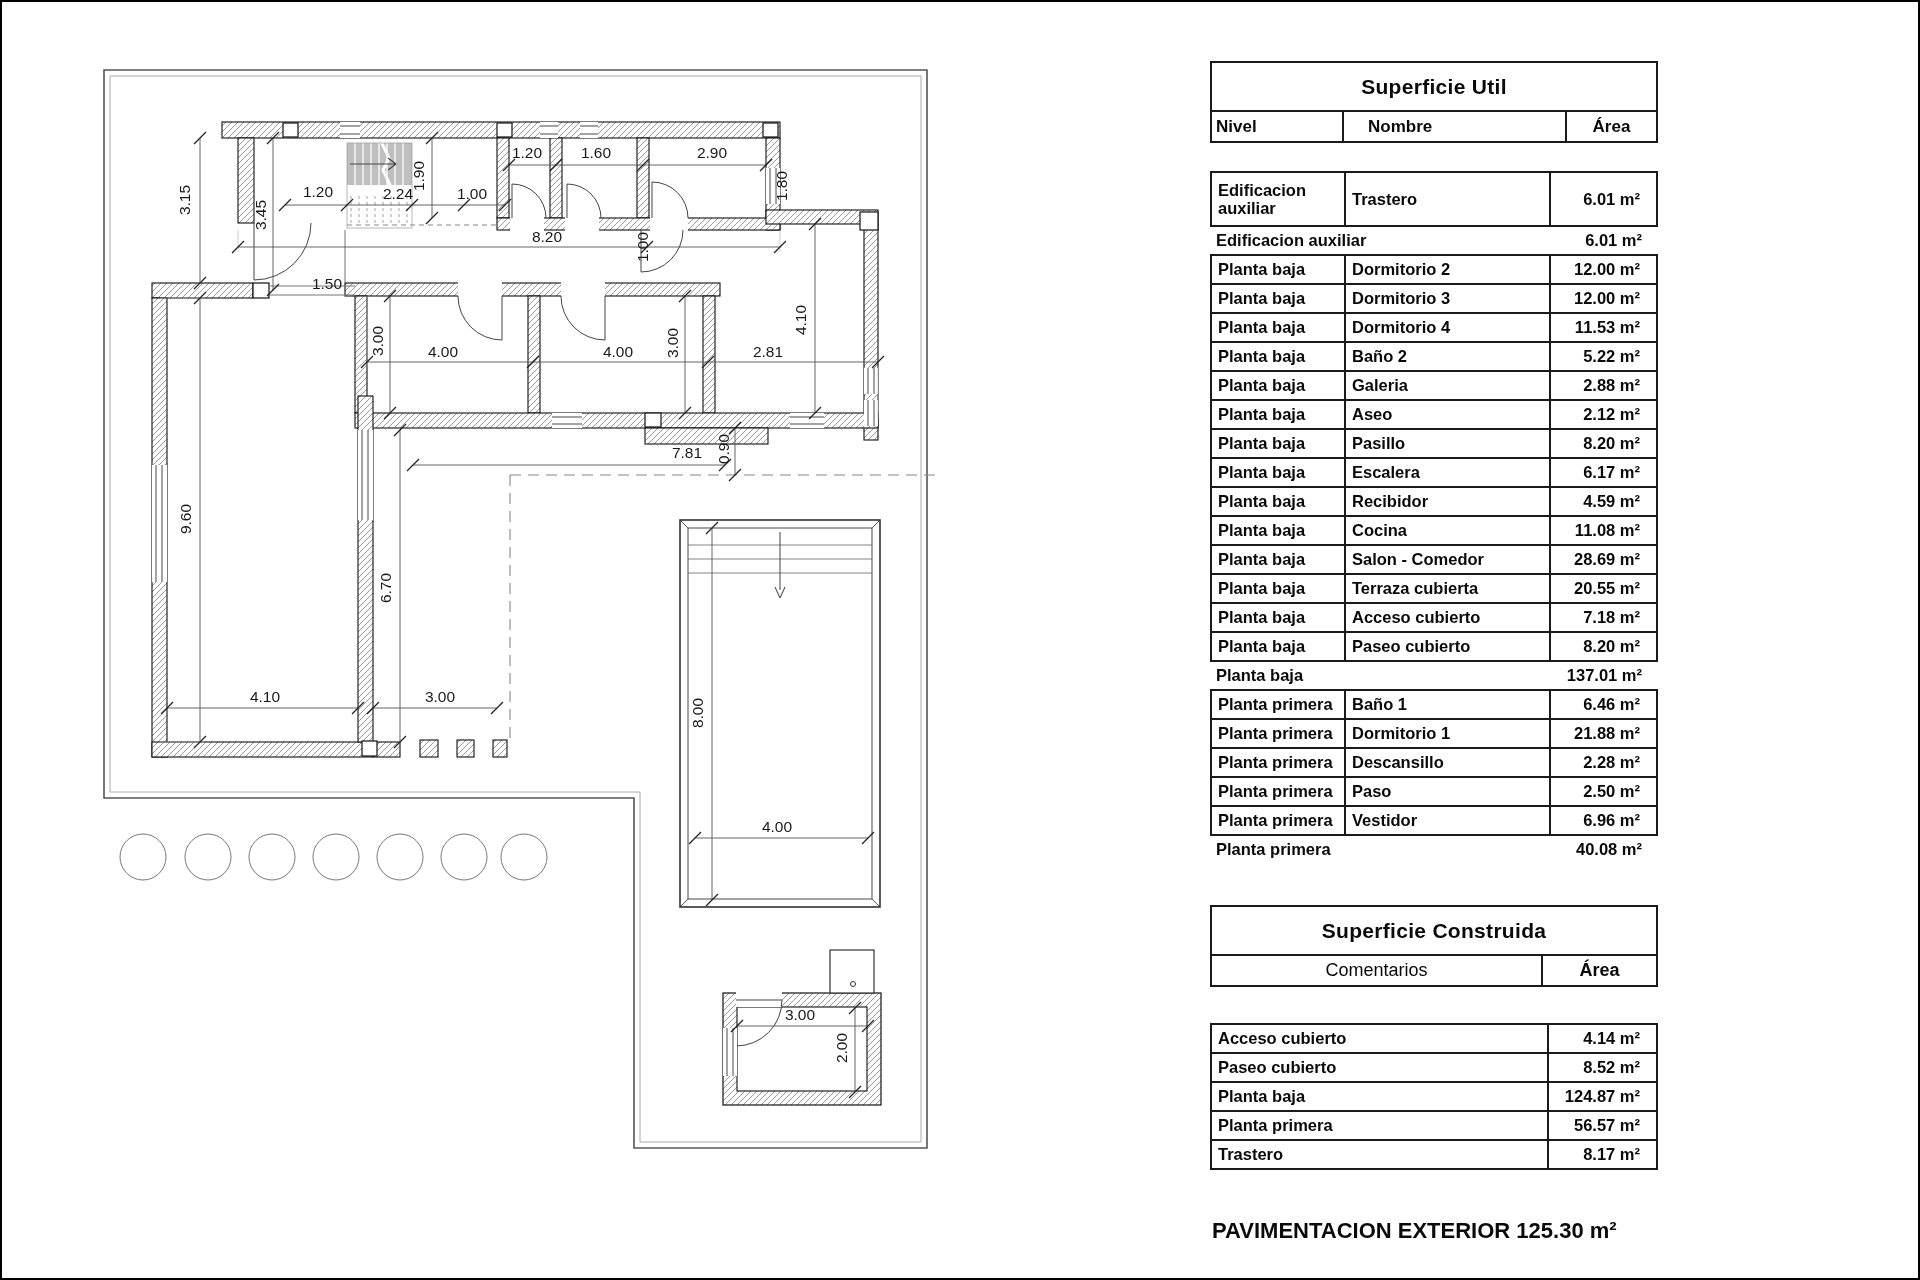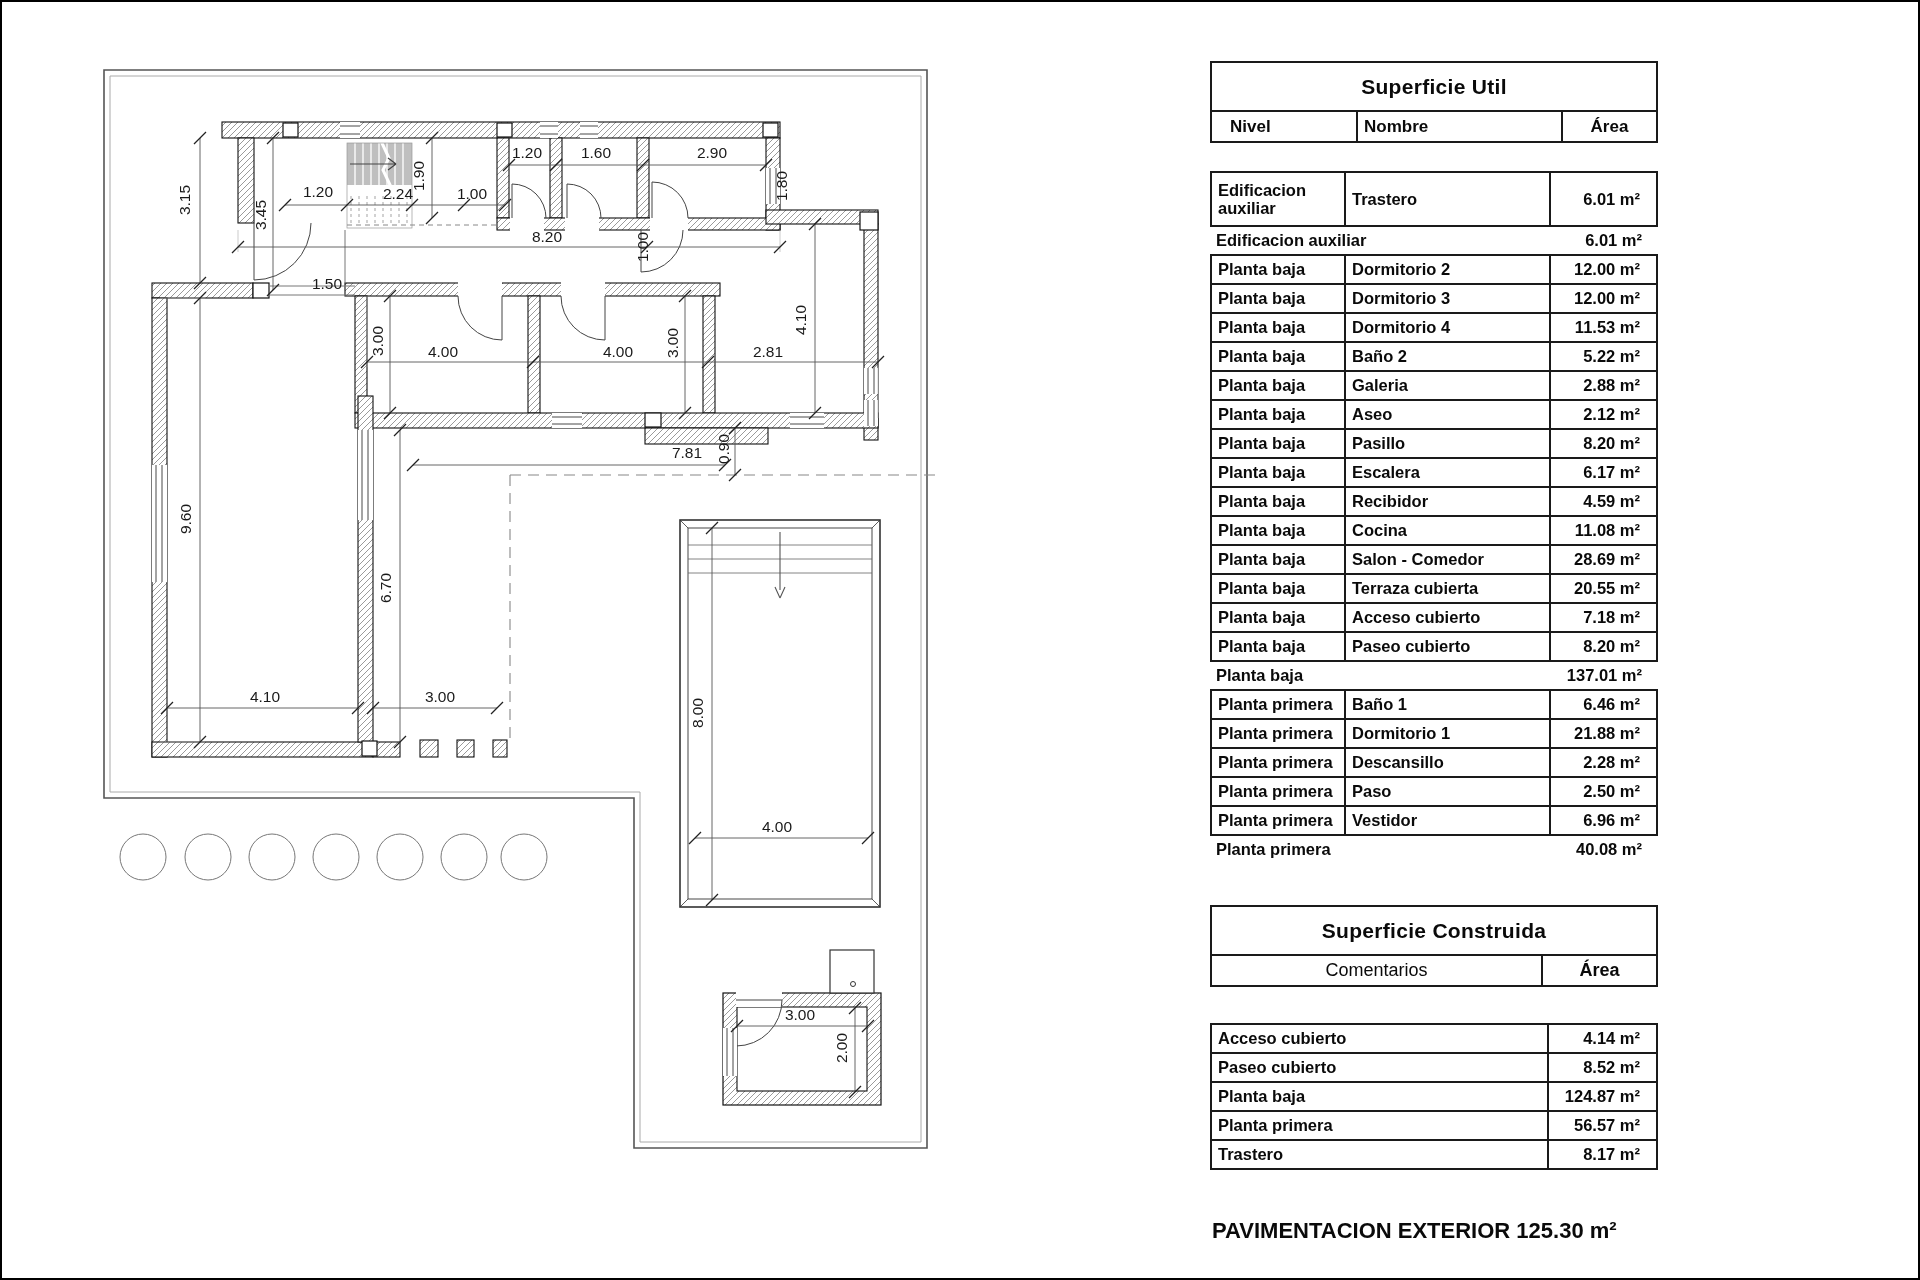--- a/index.html
+++ b/index.html
@@ -6,22 +6,22 @@
   #canvas{position:relative;width:1920px;height:1280px;background:#fff;overflow:hidden;}
   #frame{position:absolute;inset:0;border:2px solid #000;pointer-events:none;}
   #plan-svg{position:absolute;left:0;top:0;}
   .tbl{position:absolute;left:1210px;width:448px;color:#0a0a0a;}
   .t-util{top:18px;margin-top:43px;}
   .t-cons{top:905px;}
   .tb-title{border:2px solid #1a1a1a;height:47px;display:flex;align-items:center;justify-content:center;
             font-weight:bold;font-size:21px;letter-spacing:.3px;}
   .tb-hdr{border:2px solid #1a1a1a;border-top:0;height:29px;display:flex;align-items:center;
           font-weight:bold;font-size:17px;margin-bottom:28px;}
-  .tb-hdr .h1{width:126px;padding-left:18px;}
-  .tb-hdr .h2{width:197px;padding-left:6px;border-left:2px solid #1a1a1a;align-self:stretch;display:flex;align-items:center;}
+  .tb-hdr .h1{width:126px;padding-left:4px;}
+  .tb-hdr .h2{width:197px;padding-left:24px;border-left:2px solid #1a1a1a;align-self:stretch;display:flex;align-items:center;}
   .tb-hdr .h3{flex:1;text-align:center;border-left:2px solid #1a1a1a;align-self:stretch;display:flex;align-items:center;justify-content:center;}
   .tb-hdr2{border:2px solid #1a1a1a;border-top:0;height:29px;display:flex;align-items:center;font-size:18px;margin-bottom:36px;}
   .tb-hdr2 .h2c{width:329px;text-align:center;font-weight:normal;}
   .tb-hdr2 .h3{flex:1;text-align:center;font-weight:bold;border-left:2px solid #1a1a1a;align-self:stretch;display:flex;align-items:center;justify-content:center;}
   .row{border:2px solid #1a1a1a;display:flex;align-items:center;min-height:27px;font-weight:bold;font-size:16.5px;}
   .row + .row{margin-top:-2px;}
   .row .c1{width:126px;padding-left:6px;align-self:stretch;display:flex;align-items:center;line-height:1.1;}
   .row .c2{width:197px;padding-left:6px;border-left:2px solid #1a1a1a;align-self:stretch;display:flex;align-items:center;}
   .row .c3{flex:1;text-align:right;padding-right:16px;border-left:2px solid #1a1a1a;align-self:stretch;display:flex;align-items:center;justify-content:flex-end;}
   .row.tall{min-height:52px;}

